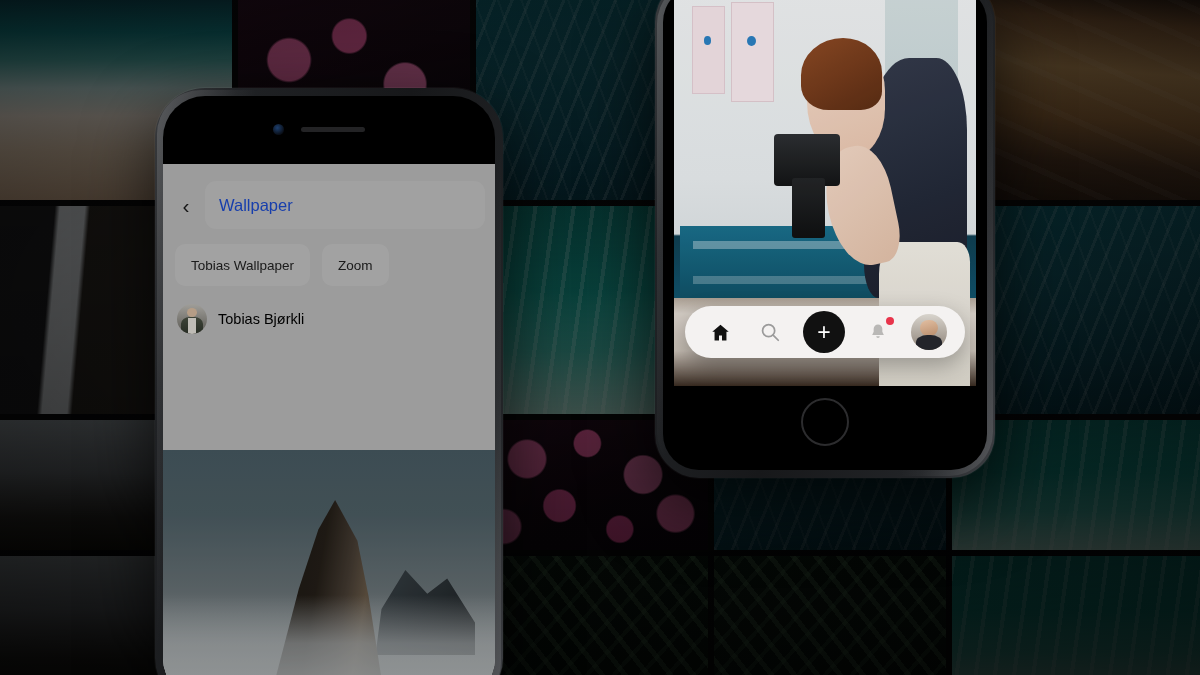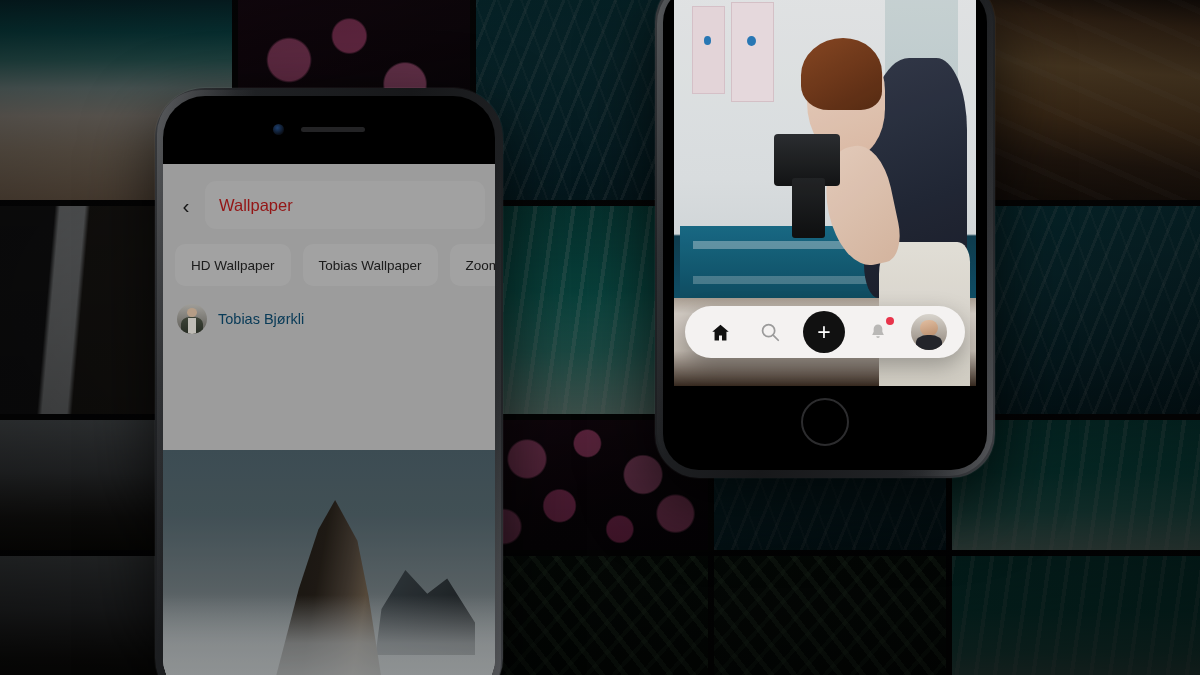--- a/index.html
+++ b/index.html
@@ -124,33 +124,33 @@
   #phone-left .inner { inset:8px; border-radius:42px; }
   .lp-cam { position:absolute; left:110px; top:28px; width:11px; height:11px; border-radius:50%;
             background:radial-gradient(circle at 40% 35%,#1d3f6e,#0a0f18 70%); }
   .lp-speaker { position:absolute; left:138px; top:31px; width:64px; height:5px; border-radius:3px; background:#232325; }
   .lp-screen { position:absolute; left:0; right:0; top:68px; bottom:0; background:#c3c3c3; overflow:hidden; }
   .lp-appbar { padding:10px 10px 0 10px; }
   .lp-searchrow { display:flex; align-items:center; gap:6px; height:62px; }
   .lp-back { width:26px; text-align:center; font-size:21px; color:#1b1b1b; line-height:1; }
   .lp-searchfield { flex:1; height:48px; border-radius:11px; background:rgba(255,255,255,.12);
                     display:flex; align-items:center; padding:0 14px; }
-  .lp-searchtext { font-size:16.5px; color:#b91c1c; }
+  .lp-searchtext { font-size:16.5px; color:#1d4ed8; }
   .lp-chips { display:flex; gap:12px; padding:8px 0 0 12px; }
   .lp-chip { height:42px; border-radius:10px; background:rgba(255,255,255,.14);
              display:flex; align-items:center; padding:0 16px; font-size:13.5px; color:#232323; white-space:nowrap; }
   .lp-author { display:flex; align-items:center; gap:11px; padding:18px 0 16px 14px; }
   .lp-avatar { width:30px; height:30px; border-radius:50%; overflow:hidden; position:relative;
                background:linear-gradient(180deg,#c8c6c0,#6f6d66); }
   .lp-avatar .a-head { position:absolute; left:32%; top:12%; width:36%; height:32%; border-radius:50%;
                background:#e3c5a8; }
   .lp-avatar .a-body { position:absolute; left:12%; top:42%; width:76%; height:60%; border-radius:38% 38% 0 0;
                background:linear-gradient(180deg,#4e5647,#30362c); }
   .lp-avatar .a-shirt{ position:absolute; left:38%; top:46%; width:24%; height:54%; background:#efece4; }
-  .lp-authorname { font-size:14.5px; color:#0c4a6e; }
+  .lp-authorname { font-size:14.5px; color:#000000; }
   .lp-photo { position:absolute; left:0; right:0; top:286px; bottom:0; overflow:hidden;
               background:linear-gradient(180deg,#4c6068 0%,#52646b 26%,#6d787c 55%,#8f9698 78%,#a6aaa9 100%); }
   .mtn-main { position:absolute; left:30%; top:20%; width:42%; height:74%;
               background:linear-gradient(100deg,#1a1713 0%,#262019 40%,#4a4036 58%,#6a5b49 70%,#2b2620 100%);
               clip-path:polygon(52% 0%, 68% 22%, 76% 52%, 86% 100%, 8% 100%, 26% 48%, 40% 16%); }
   .mtn-far { position:absolute; right:6%; top:48%; width:30%; height:34%;
               background:linear-gradient(120deg,#3b4449,#1c2124);
               clip-path:polygon(30% 0%, 52% 28%, 72% 10%, 100% 62%, 100% 100%, 0% 100%, 6% 46%); }
   .mtn-fog { position:absolute; left:0; right:0; bottom:0; height:42%;
               background:linear-gradient(180deg,rgba(172,178,180,0) 0%,rgba(178,183,185,.72) 46%,rgba(186,190,191,.92) 100%); }
@@ -257,23 +257,20 @@
           <div class="lp-searchrow">
             <div class="lp-back">‹</div>
             <div class="lp-searchfield">
               <span class="lp-searchtext">Wallpaper</span>
             </div>
           </div>
         </div>
 
         <div class="lp-chips">
           <div class="lp-chip">
-            <span>HD Wallpaper</span>
-          </div>
-          <div class="lp-chip">
             <span>Tobias Wallpaper</span>
           </div>
           <div class="lp-chip">
             <span>Zoom</span>
           </div>
         </div>
 
         <div class="lp-author">
           <div class="lp-avatar">
             <div class="a-body"></div>

